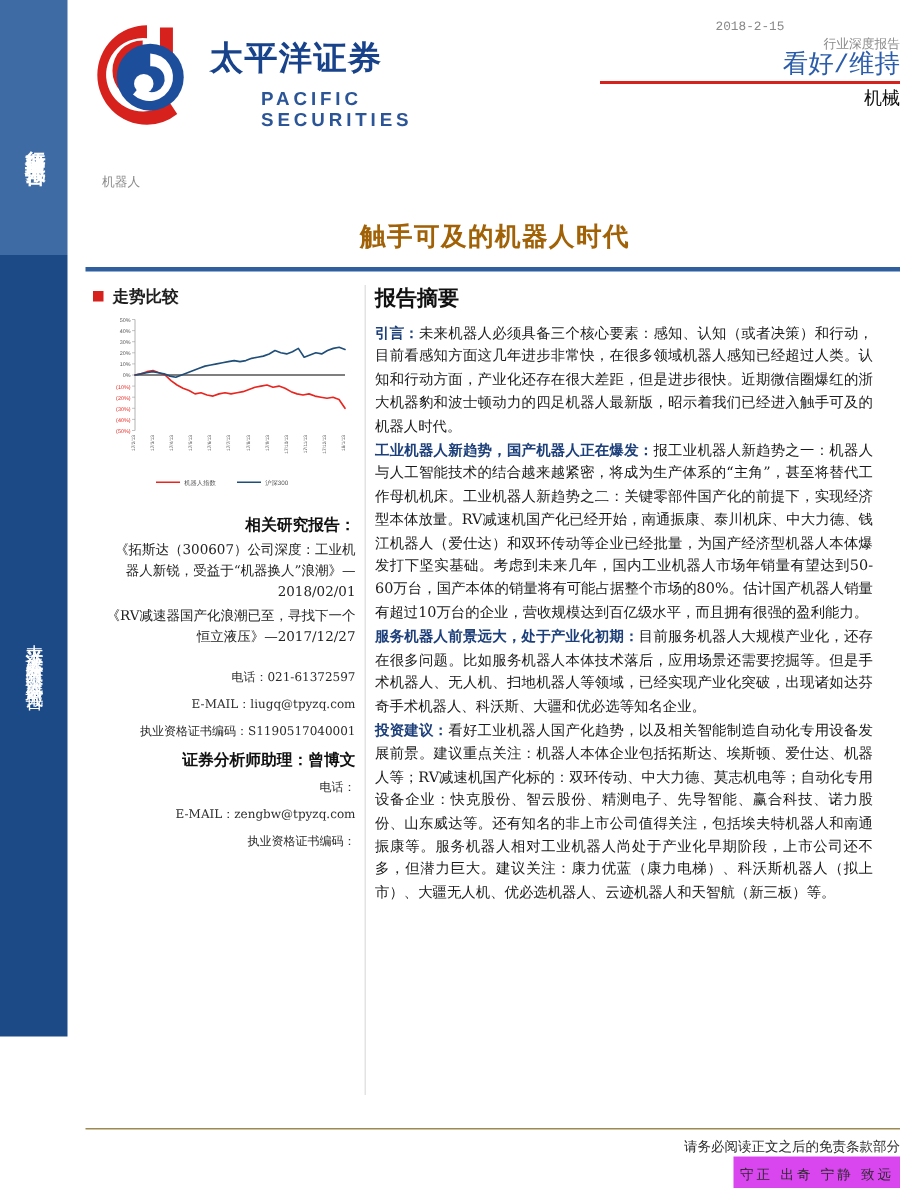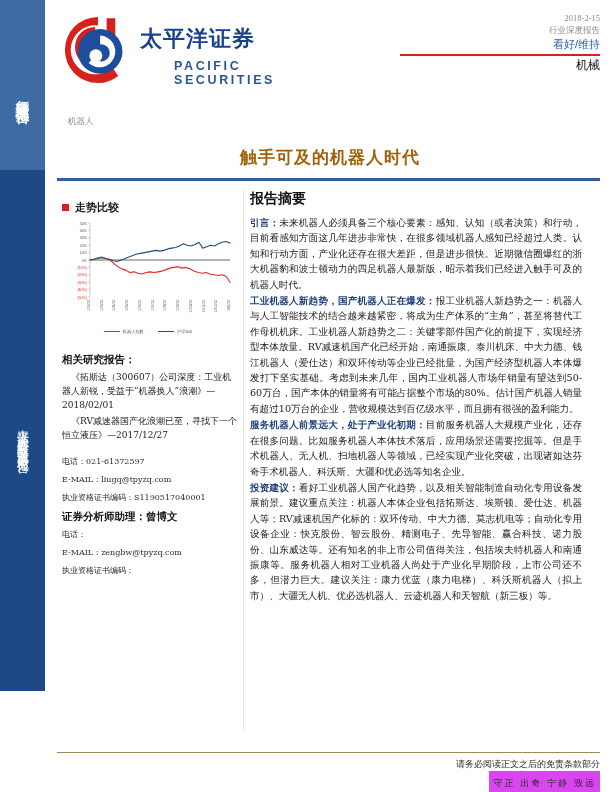--- a/index.html
+++ b/index.html
@@ -48,43 +48,43 @@
     letter-spacing:1px;
   }
   .logo-en{
     position:absolute;left:81px;top:47px;
     font-family:"Liberation Sans",sans-serif;
     font-size:12.5px;font-weight:bold;color:#2b5596;
     letter-spacing:2.6px;
     margin-left:33px;
   }
   .hdr-right{position:absolute;right:0;top:0;width:200px;text-align:right;}
-  .hdr-date{font-family:Liberation Serif, serif;font-size:8.5px;color:#8a8a8a;line-height:12px;}
+  .hdr-date{font-family:Liberation Mono, monospace;font-size:8.5px;color:#8a8a8a;line-height:12px;text-align:center;}
   .hdr-type{font-family:"DejaVu Serif",serif;font-size:8.5px;color:#8a8a8a;line-height:13px;}
-  .hdr-rating{font-family:Liberation Sans, sans-serif;font-size:11px;color:#2a5caa;line-height:15px;}
+  .hdr-rating{font-family:Liberation Mono, monospace;font-size:17px;color:#2a5caa;line-height:15px;}
   .hdr-rule{height:2.2px;background:#d6211d;margin:2px 0 1px 0;}
   .hdr-sector{font-family:"DejaVu Serif",serif;font-size:12px;color:#111;line-height:16px;}
   
   .ind-tag{
     position:absolute;left:68px;top:116px;
     font-family:"DejaVu Serif",serif;font-size:8.5px;color:#8c8c8c;
   }
   .doc-title{
     position:absolute;left:60px;top:146px;width:540px;
     text-align:center;
     font-family:"DejaVu Serif",serif;
     font-size:17px;font-weight:bold;color:#a16207;
     letter-spacing:1px;
   }
   .title-rule{
     position:absolute;left:57px;top:178px;width:543px;height:3px;
     background:#2f5f9e;
   }
   
-  .col-left{position:absolute;left:62px;top:200px;width:175px;}
+  .col-left{position:absolute;left:62px;top:190px;width:175px;text-align:right;}
   .col-right{position:absolute;left:250px;top:190px;width:332px;}
   .vrule{position:absolute;left:243px;top:190px;width:1px;height:540px;background:#e3e3e3;}
   
   .sec-head{
     font-family:"DejaVu Serif",serif;
     font-size:11px;font-weight:bold;color:#1d1d1d;
     margin:0 0 4px 0;display:flex;align-items:center;gap:6px;
   }
   .sq{display:inline-block;width:7px;height:7px;background:#d6211d;}
   

